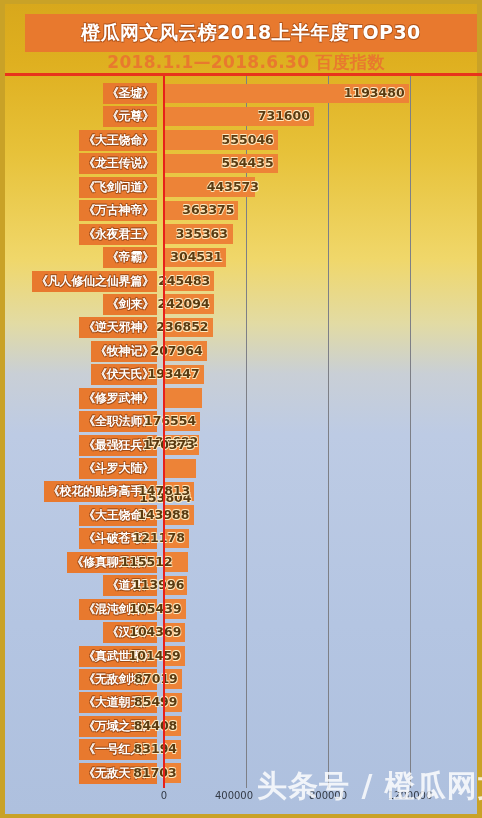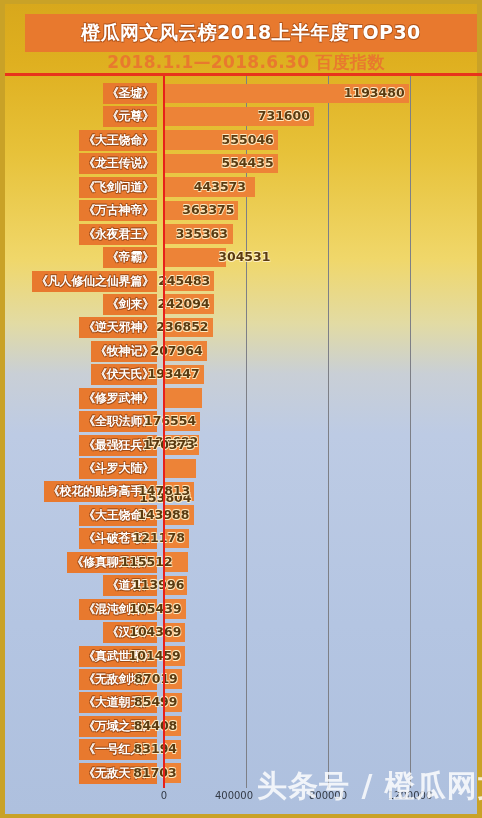--- a/index.html
+++ b/index.html
@@ -236,36 +236,36 @@
             <div class="val" style="left: 271.784px; transform: translateX(-100%); padding-right: 3px;">555046</div>
           </div>
           <div class="row">
             <div class="cat-chip">《龙王传说》</div>
             <div class="bar" style="width: 113.659px;"></div>
             <div class="val" style="left: 271.659px; transform: translateX(-100%); padding-right: 3px;">554435</div>
           </div>
           <div class="row">
             <div class="cat-chip">《飞剑问道》</div>
             <div class="bar" style="width: 90.9325px;"></div>
-            <div class="val" style="left: 244px; transform: translateX(-100%); padding-right: 3px;">443573</div>
+            <div class="val" style="left: 257px; transform: translateX(-100%); padding-right: 3px;">443573</div>
           </div>
           <div class="row">
             <div class="cat-chip">《万古神帝》</div>
             <div class="bar" style="width: 74.4919px;"></div>
             <div class="val" style="left: 232.492px; transform: translateX(-100%); padding-right: 3px;">363375</div>
           </div>
           <div class="row">
             <div class="cat-chip">《永夜君王》</div>
             <div class="bar" style="width: 68.7494px;"></div>
             <div class="val" style="left: 230px; transform: translateX(-100%); padding-right: 7px;">335363</div>
           </div>
           <div class="row">
             <div class="cat-chip">《帝霸》</div>
             <div class="bar" style="width: 62.4289px;"></div>
-            <div class="val" style="left: 220.429px; transform: translateX(-100%); padding-right: 3px; margin-left: 48px;">304531</div>
+            <div class="val" style="left: 220.429px; transform: translateX(-100%); padding-right: 3px;">304531</div>
           </div>
           <div class="row">
             <div class="cat-chip">《凡人修仙之仙界篇》</div>
             <div class="bar" style="width: 50.324px;"></div>
             <div class="val" style="left: 208.324px; transform: translateX(-100%); padding-right: 3px;">245483</div>
           </div>
           <div class="row">
             <div class="cat-chip">《剑来》</div>
             <div class="bar" style="width: 49.6293px;"></div>
             <div class="val" style="left: 207.629px; transform: translateX(-100%); padding-right: 3px;">242094</div>

